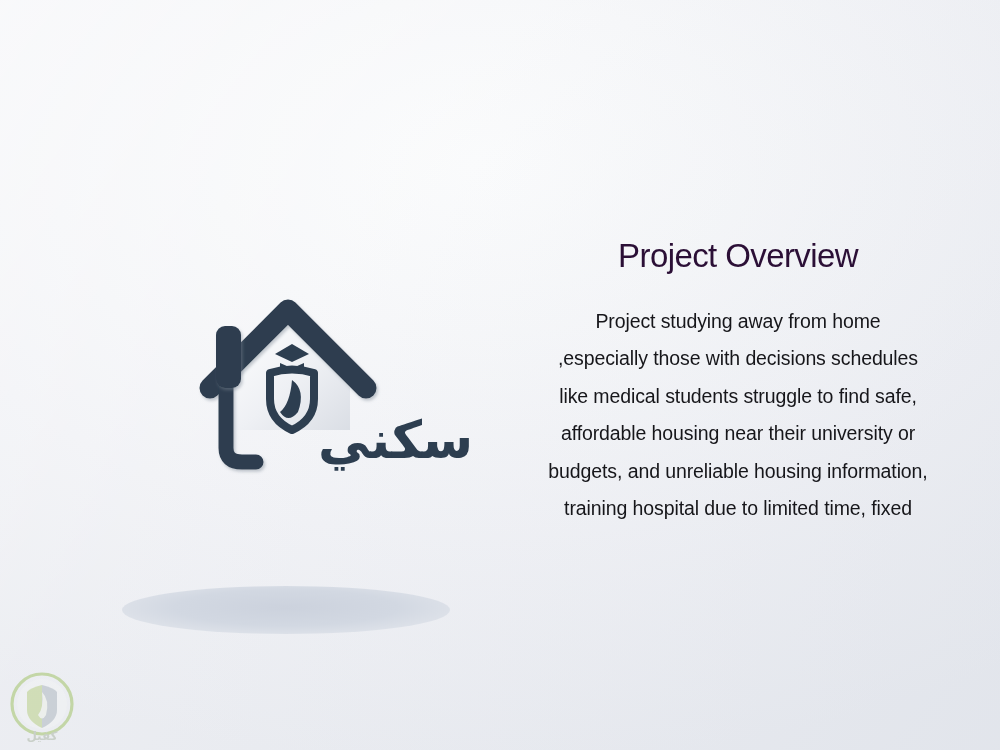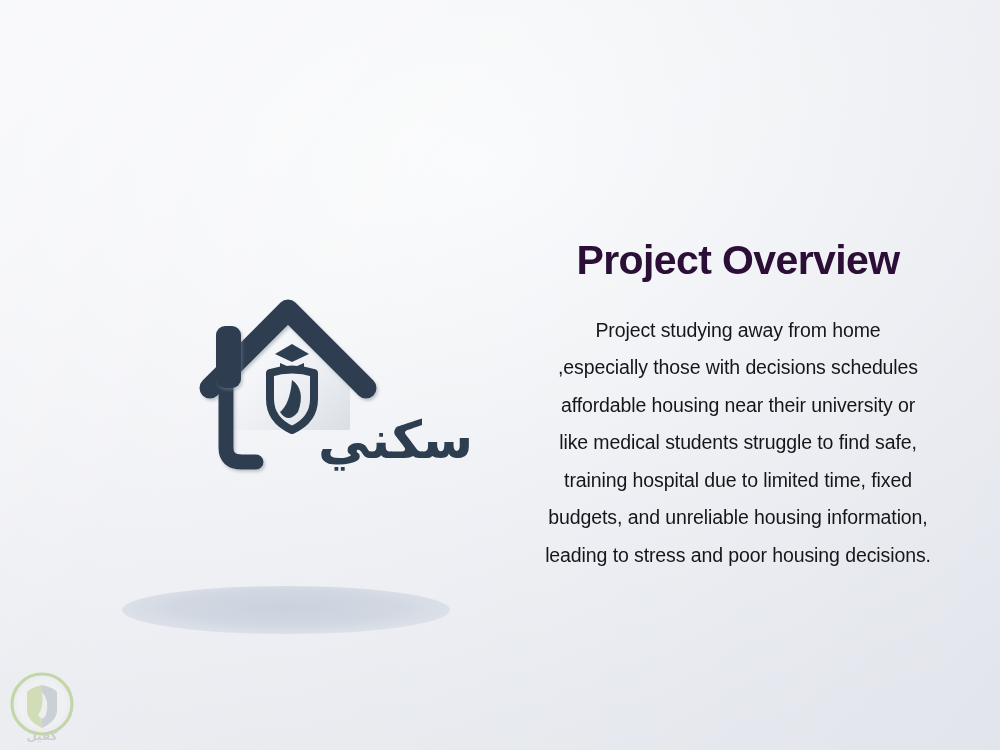--- a/index.html
+++ b/index.html
@@ -61,22 +61,22 @@
 
   
   #copy {
     position:absolute;
     left:488px;
     top:238px;
     width:500px;
     text-align:center;
   }
   #title {
-    font-size:41px;
-    font-weight:700;
+    font-size:33px;
+    font-weight:400;
     letter-spacing:-0.6px;
     color:#2b0f36;
     line-height:1.12;
     white-space:nowrap;
   }
   #body-lines {
     margin-top:28px;
     font-size:19.5px;
     line-height:37.5px;
     color:#16161a;
@@ -147,25 +147,24 @@
     </svg>
   </div>
 
   <div id="copy">
 
     <h1 id="title">Project Overview</h1>
 
     <div id="body-lines">
       <span class="ln">Project studying away from home</span>
       <span class="ln">,especially those with decisions schedules</span>
+      <span class="ln">like medical students struggle to find safe,</span>
       <span class="ln">affordable housing near their university or</span>
-      <span class="ln">like medical students struggle to find safe,</span>
+      <span class="ln">budgets, and unreliable housing information,</span>
       <span class="ln">training hospital due to limited time, fixed</span>
-      <span class="ln">budgets, and unreliable housing information,</span>
-      <span class="ln">leading to stress and poor housing decisions.</span>
     </div>
   </div>
 
   <div id="watermark">
     <svg viewBox="0 0 78 78" xmlns="http://www.w3.org/2000/svg" aria-hidden="true">
       <circle cx="39" cy="36" r="30" fill="none" stroke="#9cc05e" stroke-width="3.2"></circle>
       <circle cx="39" cy="36" r="25" fill="#f4f6f2" opacity="0.65"></circle>
 
       <g>
         <path d="M39 17 Q27 20 24 24 L24 42 Q24 53 39 60 Z" fill="#b7cf7e"></path>

